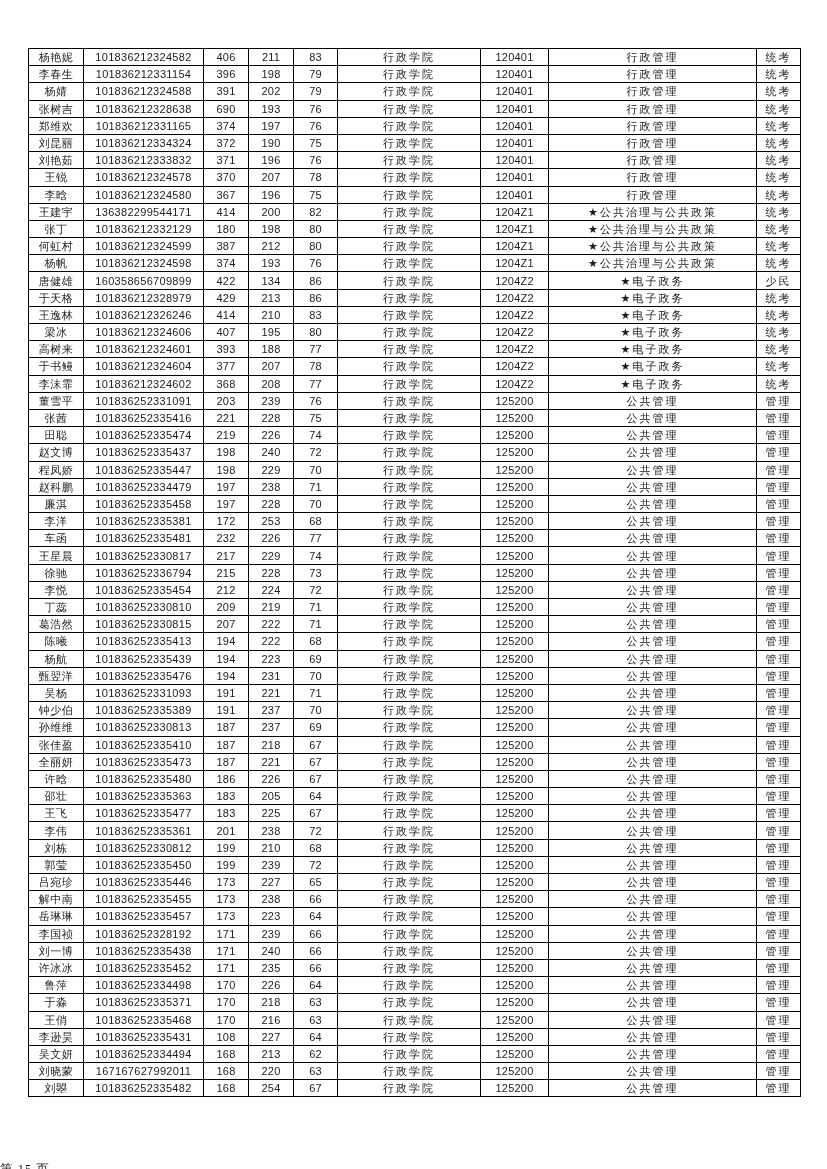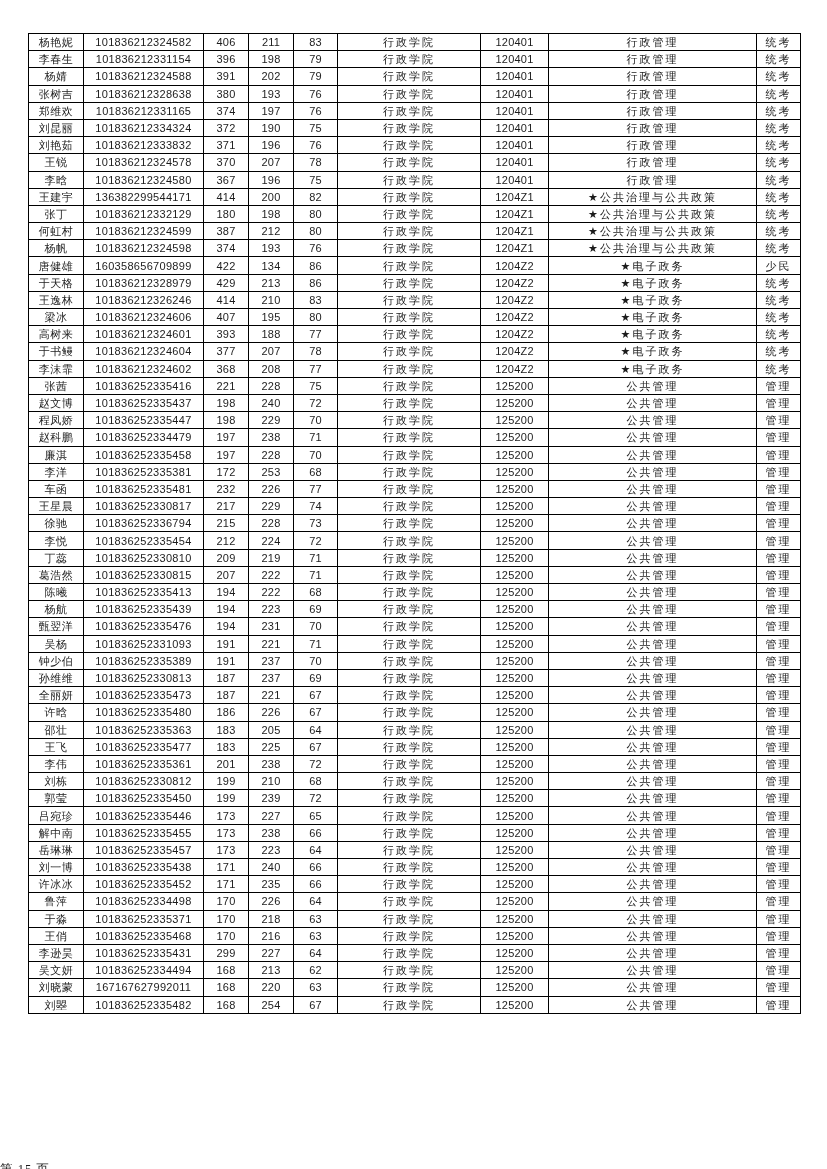--- a/index.html
+++ b/index.html
@@ -12,21 +12,21 @@
     width: 827px;
     height: 1169px;
     background: #ffffff;
     font-family: "Liberation Sans", "DejaVu Sans", sans-serif;
     color: #1a1a1a;
     overflow: hidden;
   }
   table.results {
     position: absolute;
     left: 28px;
-    top: 33px;
+    top: 48px;
     width: 772px;
     border-collapse: collapse;
     table-layout: fixed;
   }
   table.results td {
     border: 1px solid #000000;
     font-size: 11px;
     line-height: 16px;
     height: 16.2px;
     padding: 0 1px;
@@ -103,21 +103,21 @@
           <td class="col-score2">202</td>
           <td class="col-score3">79</td>
           <td class="col-college">行政学院</td>
           <td class="col-major_code">120401</td>
           <td class="col-major_name">行政管理</td>
           <td class="col-exam_type">统考</td>
         </tr>
         <tr>
           <td class="col-name">张树吉</td>
           <td class="col-candidate_id">101836212328638</td>
-          <td class="col-score1">380</td>
+          <td class="col-score1">690</td>
           <td class="col-score2">193</td>
           <td class="col-score3">76</td>
           <td class="col-college">行政学院</td>
           <td class="col-major_code">120401</td>
           <td class="col-major_name">行政管理</td>
           <td class="col-exam_type">统考</td>
         </tr>
         <tr>
           <td class="col-name">郑维欢</td>
           <td class="col-candidate_id">101836212331165</td>
@@ -288,31 +288,53 @@
           <td class="col-candidate_id">101836212324602</td>
           <td class="col-score1">368</td>
           <td class="col-score2">208</td>
           <td class="col-score3">77</td>
           <td class="col-college">行政学院</td>
           <td class="col-major_code">1204Z2</td>
           <td class="col-major_name">★电子政务</td>
           <td class="col-exam_type">统考</td>
         </tr>
         <tr>
+          <td class="col-name">董雪平</td>
+          <td class="col-candidate_id">101836252331091</td>
+          <td class="col-score1">203</td>
+          <td class="col-score2">239</td>
+          <td class="col-score3">76</td>
+          <td class="col-college">行政学院</td>
+          <td class="col-major_code">125200</td>
+          <td class="col-major_name">公共管理</td>
+          <td class="col-exam_type">管理</td>
+        </tr>
+        <tr>
           <td class="col-name">张茜</td>
           <td class="col-candidate_id">101836252335416</td>
           <td class="col-score1">221</td>
           <td class="col-score2">228</td>
           <td class="col-score3">75</td>
           <td class="col-college">行政学院</td>
           <td class="col-major_code">125200</td>
           <td class="col-major_name">公共管理</td>
           <td class="col-exam_type">管理</td>
         </tr>
         <tr>
+          <td class="col-name">田聪</td>
+          <td class="col-candidate_id">101836252335474</td>
+          <td class="col-score1">219</td>
+          <td class="col-score2">226</td>
+          <td class="col-score3">74</td>
+          <td class="col-college">行政学院</td>
+          <td class="col-major_code">125200</td>
+          <td class="col-major_name">公共管理</td>
+          <td class="col-exam_type">管理</td>
+        </tr>
+        <tr>
           <td class="col-name">赵文博</td>
           <td class="col-candidate_id">101836252335437</td>
           <td class="col-score1">198</td>
           <td class="col-score2">240</td>
           <td class="col-score3">72</td>
           <td class="col-college">行政学院</td>
           <td class="col-major_code">125200</td>
           <td class="col-major_name">公共管理</td>
           <td class="col-exam_type">管理</td>
         </tr>
@@ -486,20 +508,31 @@
           <td class="col-candidate_id">101836252330813</td>
           <td class="col-score1">187</td>
           <td class="col-score2">237</td>
           <td class="col-score3">69</td>
           <td class="col-college">行政学院</td>
           <td class="col-major_code">125200</td>
           <td class="col-major_name">公共管理</td>
           <td class="col-exam_type">管理</td>
         </tr>
         <tr>
+          <td class="col-name">张佳盈</td>
+          <td class="col-candidate_id">101836252335410</td>
+          <td class="col-score1">187</td>
+          <td class="col-score2">218</td>
+          <td class="col-score3">67</td>
+          <td class="col-college">行政学院</td>
+          <td class="col-major_code">125200</td>
+          <td class="col-major_name">公共管理</td>
+          <td class="col-exam_type">管理</td>
+        </tr>
+        <tr>
           <td class="col-name">全丽妍</td>
           <td class="col-candidate_id">101836252335473</td>
           <td class="col-score1">187</td>
           <td class="col-score2">221</td>
           <td class="col-score3">67</td>
           <td class="col-college">行政学院</td>
           <td class="col-major_code">125200</td>
           <td class="col-major_name">公共管理</td>
           <td class="col-exam_type">管理</td>
         </tr>
@@ -596,20 +629,31 @@
           <td class="col-candidate_id">101836252335457</td>
           <td class="col-score1">173</td>
           <td class="col-score2">223</td>
           <td class="col-score3">64</td>
           <td class="col-college">行政学院</td>
           <td class="col-major_code">125200</td>
           <td class="col-major_name">公共管理</td>
           <td class="col-exam_type">管理</td>
         </tr>
         <tr>
+          <td class="col-name">李国祯</td>
+          <td class="col-candidate_id">101836252328192</td>
+          <td class="col-score1">171</td>
+          <td class="col-score2">239</td>
+          <td class="col-score3">66</td>
+          <td class="col-college">行政学院</td>
+          <td class="col-major_code">125200</td>
+          <td class="col-major_name">公共管理</td>
+          <td class="col-exam_type">管理</td>
+        </tr>
+        <tr>
           <td class="col-name">刘一博</td>
           <td class="col-candidate_id">101836252335438</td>
           <td class="col-score1">171</td>
           <td class="col-score2">240</td>
           <td class="col-score3">66</td>
           <td class="col-college">行政学院</td>
           <td class="col-major_code">125200</td>
           <td class="col-major_name">公共管理</td>
           <td class="col-exam_type">管理</td>
         </tr>
@@ -653,21 +697,21 @@
           <td class="col-score2">216</td>
           <td class="col-score3">63</td>
           <td class="col-college">行政学院</td>
           <td class="col-major_code">125200</td>
           <td class="col-major_name">公共管理</td>
           <td class="col-exam_type">管理</td>
         </tr>
         <tr>
           <td class="col-name">李逊昊</td>
           <td class="col-candidate_id">101836252335431</td>
-          <td class="col-score1">299</td>
+          <td class="col-score1">108</td>
           <td class="col-score2">227</td>
           <td class="col-score3">64</td>
           <td class="col-college">行政学院</td>
           <td class="col-major_code">125200</td>
           <td class="col-major_name">公共管理</td>
           <td class="col-exam_type">管理</td>
         </tr>
         <tr>
           <td class="col-name">吴文妍</td>
           <td class="col-candidate_id">101836252334494</td>

